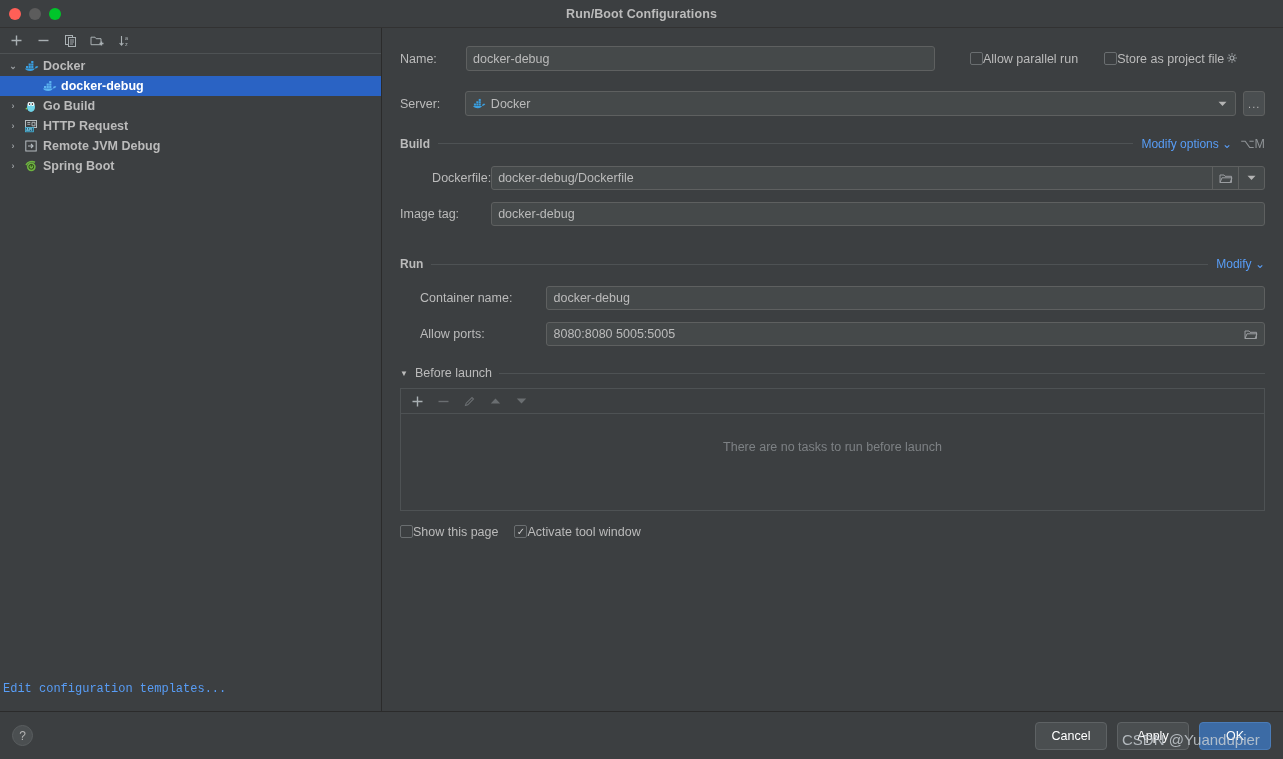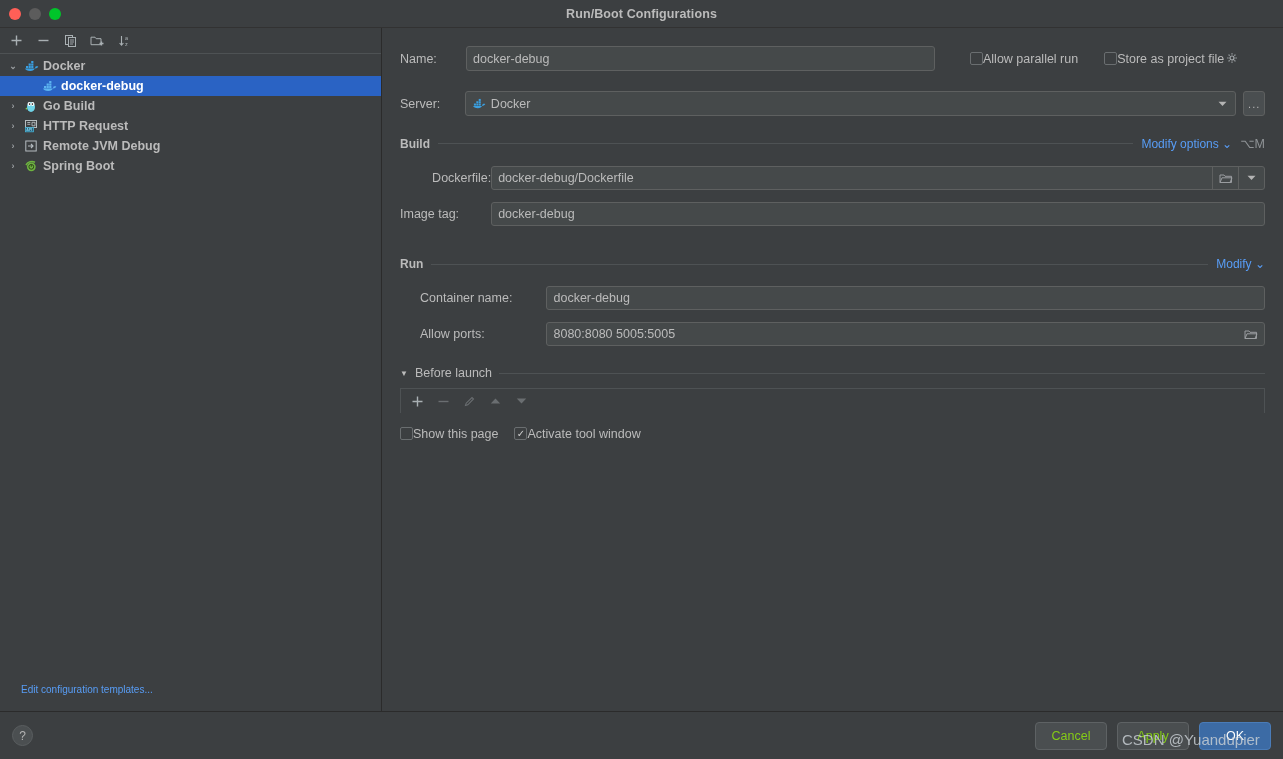--- a/index.html
+++ b/index.html
@@ -68,23 +68,24 @@
     flex: 0 0 18px;
   }
   .tree-icon {
     width: 18px; height: 16px; flex: 0 0 18px;
     display: flex; align-items: center; justify-content: center;
     margin-right: 3px;
   }
   .tree-row.child { padding-left: 40px; }
   .edit-templates {
     height: 44px; display: flex; align-items: center;
-    padding-left: 21px;
-    font-size: 10px; color: #589df6;
+    padding-left: 3px;
+    font-size: 12px; color: #589df6;
     border-top: 0;
+    font-family: Liberation Mono, monospace;
   }
 
   
   .content {
     flex: 1 1 auto; background: #3c3f41;
     padding: 0 18px 0 18px;
     position: relative; overflow: hidden;
   }
 
   .row { display: flex; align-items: center; }
@@ -175,21 +176,21 @@
     background: #4b4f51; border: 1px solid #5a5e60;
     display: flex; align-items: center; justify-content: center;
     color: #b4b4b4; font-size: 12px;
   }
   .footer-right {
     margin-left: auto; display: flex; align-items: center; gap: 10px;
   }
   .dlg-btn {
     min-width: 72px; height: 28px; padding: 0 14px;
     background: #4a4e50; border: 1px solid #5e6264; border-radius: 4px;
-    color: #84cc16; font-size: 12.5px;
+    color: #ffffff; font-size: 12.5px;
     display: flex; align-items: center; justify-content: center;
   }
   .dlg-btn.primary {
     background: #3c6ba5; border-color: #4a7cb8; color: #ffffff;
   }
 
   .watermark {
     position: absolute;
     left: 1122px; top: 731px;
     font-size: 15px; color: #c9cfd4; opacity: .82;
@@ -480,20 +481,23 @@
               <path d="M0.8 6.5 L5.5 1.5 L10.2 6.5z" fill="#6a6e71"></path>
             </svg>
         </div>
         <div class="bl-btn dim">
           <svg width="11" height="8" viewBox="0 0 11 8">
               <path d="M0.8 1.5 L5.5 6.5 L10.2 1.5z" fill="#6a6e71"></path>
             </svg>
         </div>
       </div>
 
+      <div class="bl-body">
+        <span>There are no tasks to run before launch</span>
+      </div>
 
       <div class="bottom-cbs">
         <div class="cb-wrap">
           <span class="cb"></span>
           <span class="cb-label">Show this page</span>
         </div>
         <div class="cb-wrap">
           <span class="cb checked"></span>
           <span class="cb-label">Activate tool window</span>
         </div>

